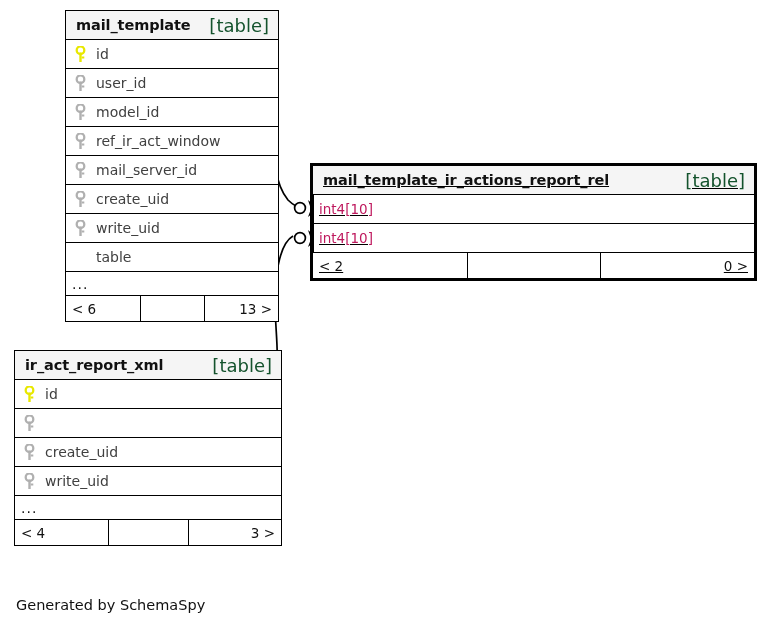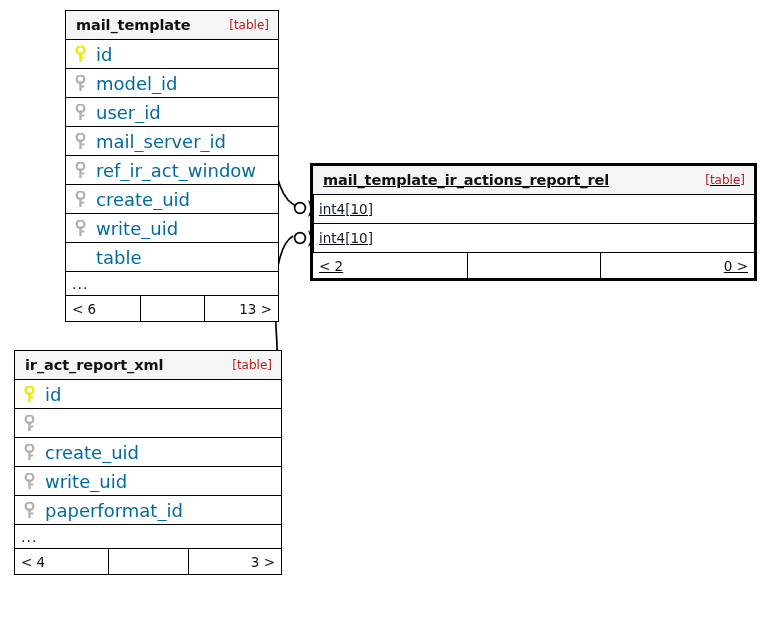--- a/index.html
+++ b/index.html
@@ -56,22 +56,22 @@
     box-sizing: border-box;
   }
   .tn-title {
     font-size: 14.5px;
     font-weight: bold;
     color: #111111;
     white-space: nowrap;
     letter-spacing: -0.1px;
   }
   .tn-kind {
-    font-size: 12px;
-    color: #b91c1c;
+    font-size: 18px;
+    color: #14532d;
     white-space: nowrap;
     margin-left: 14px;
   }
 
   .tn-row {
     display: flex;
     align-items: center;
     height: 29px;
     box-sizing: border-box;
     border-bottom: 1.6px solid #000000;
@@ -90,36 +90,36 @@
   }
   .tn-col-type {
     flex: 0 0 auto;
     display: flex;
     align-items: center;
     height: 100%;
     padding: 0 5px;
     box-sizing: border-box;
     border-left: 1.6px solid #000000;
     font-size: 13.5px;
-    color: #0f172a;
+    color: #be185d;
     white-space: nowrap;
   }
 
   .key-icon {
     flex: 0 0 auto;
     width: 13px;
     height: 17px;
     margin-right: 9px;
     display: block;
   }
   .key-icon.spacer { visibility: hidden; }
 
   .col-label {
-    font-size: 18px;
-    color: #0369a1;
+    font-size: 14px;
+    color: #404040;
     white-space: nowrap;
     overflow: hidden;
   }
 
   
   .tn-ellipsis {
     height: 24px;
     display: flex;
     align-items: center;
     padding-left: 6px;
@@ -204,54 +204,54 @@
       </div>
     </div>
 
     <div class="tn-row">
       <div class="tn-col-name">
         <svg class="key-icon" viewBox="0 0 13 17" xmlns="http://www.w3.org/2000/svg">
           <circle cx="6.5" cy="4.2" r="3.8" fill="none" stroke="#b0b0b0" stroke-width="2.3"></circle>
           <rect x="5.3" y="6.5" width="2.4" height="9.5" fill="#b0b0b0"></rect>
           <rect x="7.7" y="10.5" width="2.6" height="2" fill="#b0b0b0"></rect>
         </svg>
+        <span class="col-label">user_id</span>
+      </div>
+    </div>
+
+    <div class="tn-row">
+      <div class="tn-col-name">
+        <svg class="key-icon" viewBox="0 0 13 17" xmlns="http://www.w3.org/2000/svg">
+          <circle cx="6.5" cy="4.2" r="3.8" fill="none" stroke="#b0b0b0" stroke-width="2.3"></circle>
+          <rect x="5.3" y="6.5" width="2.4" height="9.5" fill="#b0b0b0"></rect>
+          <rect x="7.7" y="10.5" width="2.6" height="2" fill="#b0b0b0"></rect>
+        </svg>
         <span class="col-label">model_id</span>
       </div>
     </div>
 
     <div class="tn-row">
       <div class="tn-col-name">
         <svg class="key-icon" viewBox="0 0 13 17" xmlns="http://www.w3.org/2000/svg">
           <circle cx="6.5" cy="4.2" r="3.8" fill="none" stroke="#b0b0b0" stroke-width="2.3"></circle>
           <rect x="5.3" y="6.5" width="2.4" height="9.5" fill="#b0b0b0"></rect>
           <rect x="7.7" y="10.5" width="2.6" height="2" fill="#b0b0b0"></rect>
         </svg>
-        <span class="col-label">user_id</span>
+        <span class="col-label">ref_ir_act_window</span>
       </div>
     </div>
 
     <div class="tn-row">
       <div class="tn-col-name">
         <svg class="key-icon" viewBox="0 0 13 17" xmlns="http://www.w3.org/2000/svg">
           <circle cx="6.5" cy="4.2" r="3.8" fill="none" stroke="#b0b0b0" stroke-width="2.3"></circle>
           <rect x="5.3" y="6.5" width="2.4" height="9.5" fill="#b0b0b0"></rect>
           <rect x="7.7" y="10.5" width="2.6" height="2" fill="#b0b0b0"></rect>
         </svg>
         <span class="col-label">mail_server_id</span>
-      </div>
-    </div>
-
-    <div class="tn-row">
-      <div class="tn-col-name">
-        <svg class="key-icon" viewBox="0 0 13 17" xmlns="http://www.w3.org/2000/svg">
-          <circle cx="6.5" cy="4.2" r="3.8" fill="none" stroke="#b0b0b0" stroke-width="2.3"></circle>
-          <rect x="5.3" y="6.5" width="2.4" height="9.5" fill="#b0b0b0"></rect>
-          <rect x="7.7" y="10.5" width="2.6" height="2" fill="#b0b0b0"></rect>
-        </svg>
-        <span class="col-label">ref_ir_act_window</span>
       </div>
     </div>
 
     <div class="tn-row">
       <div class="tn-col-name">
         <svg class="key-icon" viewBox="0 0 13 17" xmlns="http://www.w3.org/2000/svg">
           <circle cx="6.5" cy="4.2" r="3.8" fill="none" stroke="#b0b0b0" stroke-width="2.3"></circle>
           <rect x="5.3" y="6.5" width="2.4" height="9.5" fill="#b0b0b0"></rect>
           <rect x="7.7" y="10.5" width="2.6" height="2" fill="#b0b0b0"></rect>
         </svg>
@@ -351,34 +351,25 @@
       <div class="tn-col-name">
         <svg class="key-icon" viewBox="0 0 13 17" xmlns="http://www.w3.org/2000/svg">
           <circle cx="6.5" cy="4.2" r="3.8" fill="none" stroke="#b0b0b0" stroke-width="2.3"></circle>
           <rect x="5.3" y="6.5" width="2.4" height="9.5" fill="#b0b0b0"></rect>
           <rect x="7.7" y="10.5" width="2.6" height="2" fill="#b0b0b0"></rect>
         </svg>
         <span class="col-label">write_uid</span>
       </div>
     </div>
 
-    <div class="tn-row">
-      <div class="tn-col-name">
-        <svg class="key-icon" viewBox="0 0 13 17" xmlns="http://www.w3.org/2000/svg">
-          <circle cx="6.5" cy="4.2" r="3.8" fill="none" stroke="#b0b0b0" stroke-width="2.3"></circle>
-          <rect x="5.3" y="6.5" width="2.4" height="9.5" fill="#b0b0b0"></rect>
-          <rect x="7.7" y="10.5" width="2.6" height="2" fill="#b0b0b0"></rect>
-        </svg>
-        <span class="col-label">paperformat_id</span>
-      </div>
-    </div>
 
     <div class="tn-ellipsis">...</div>
 
     <div class="tn-footer">
       <div class="fcell left">&lt; 4</div>
       <div class="fcell mid"></div>
       <div class="fcell right">3 &gt;</div>
     </div>
   </div>
 
+  <div id="caption">Generated by SchemaSpy</div>
 
 </div>
 
 </body></html>

